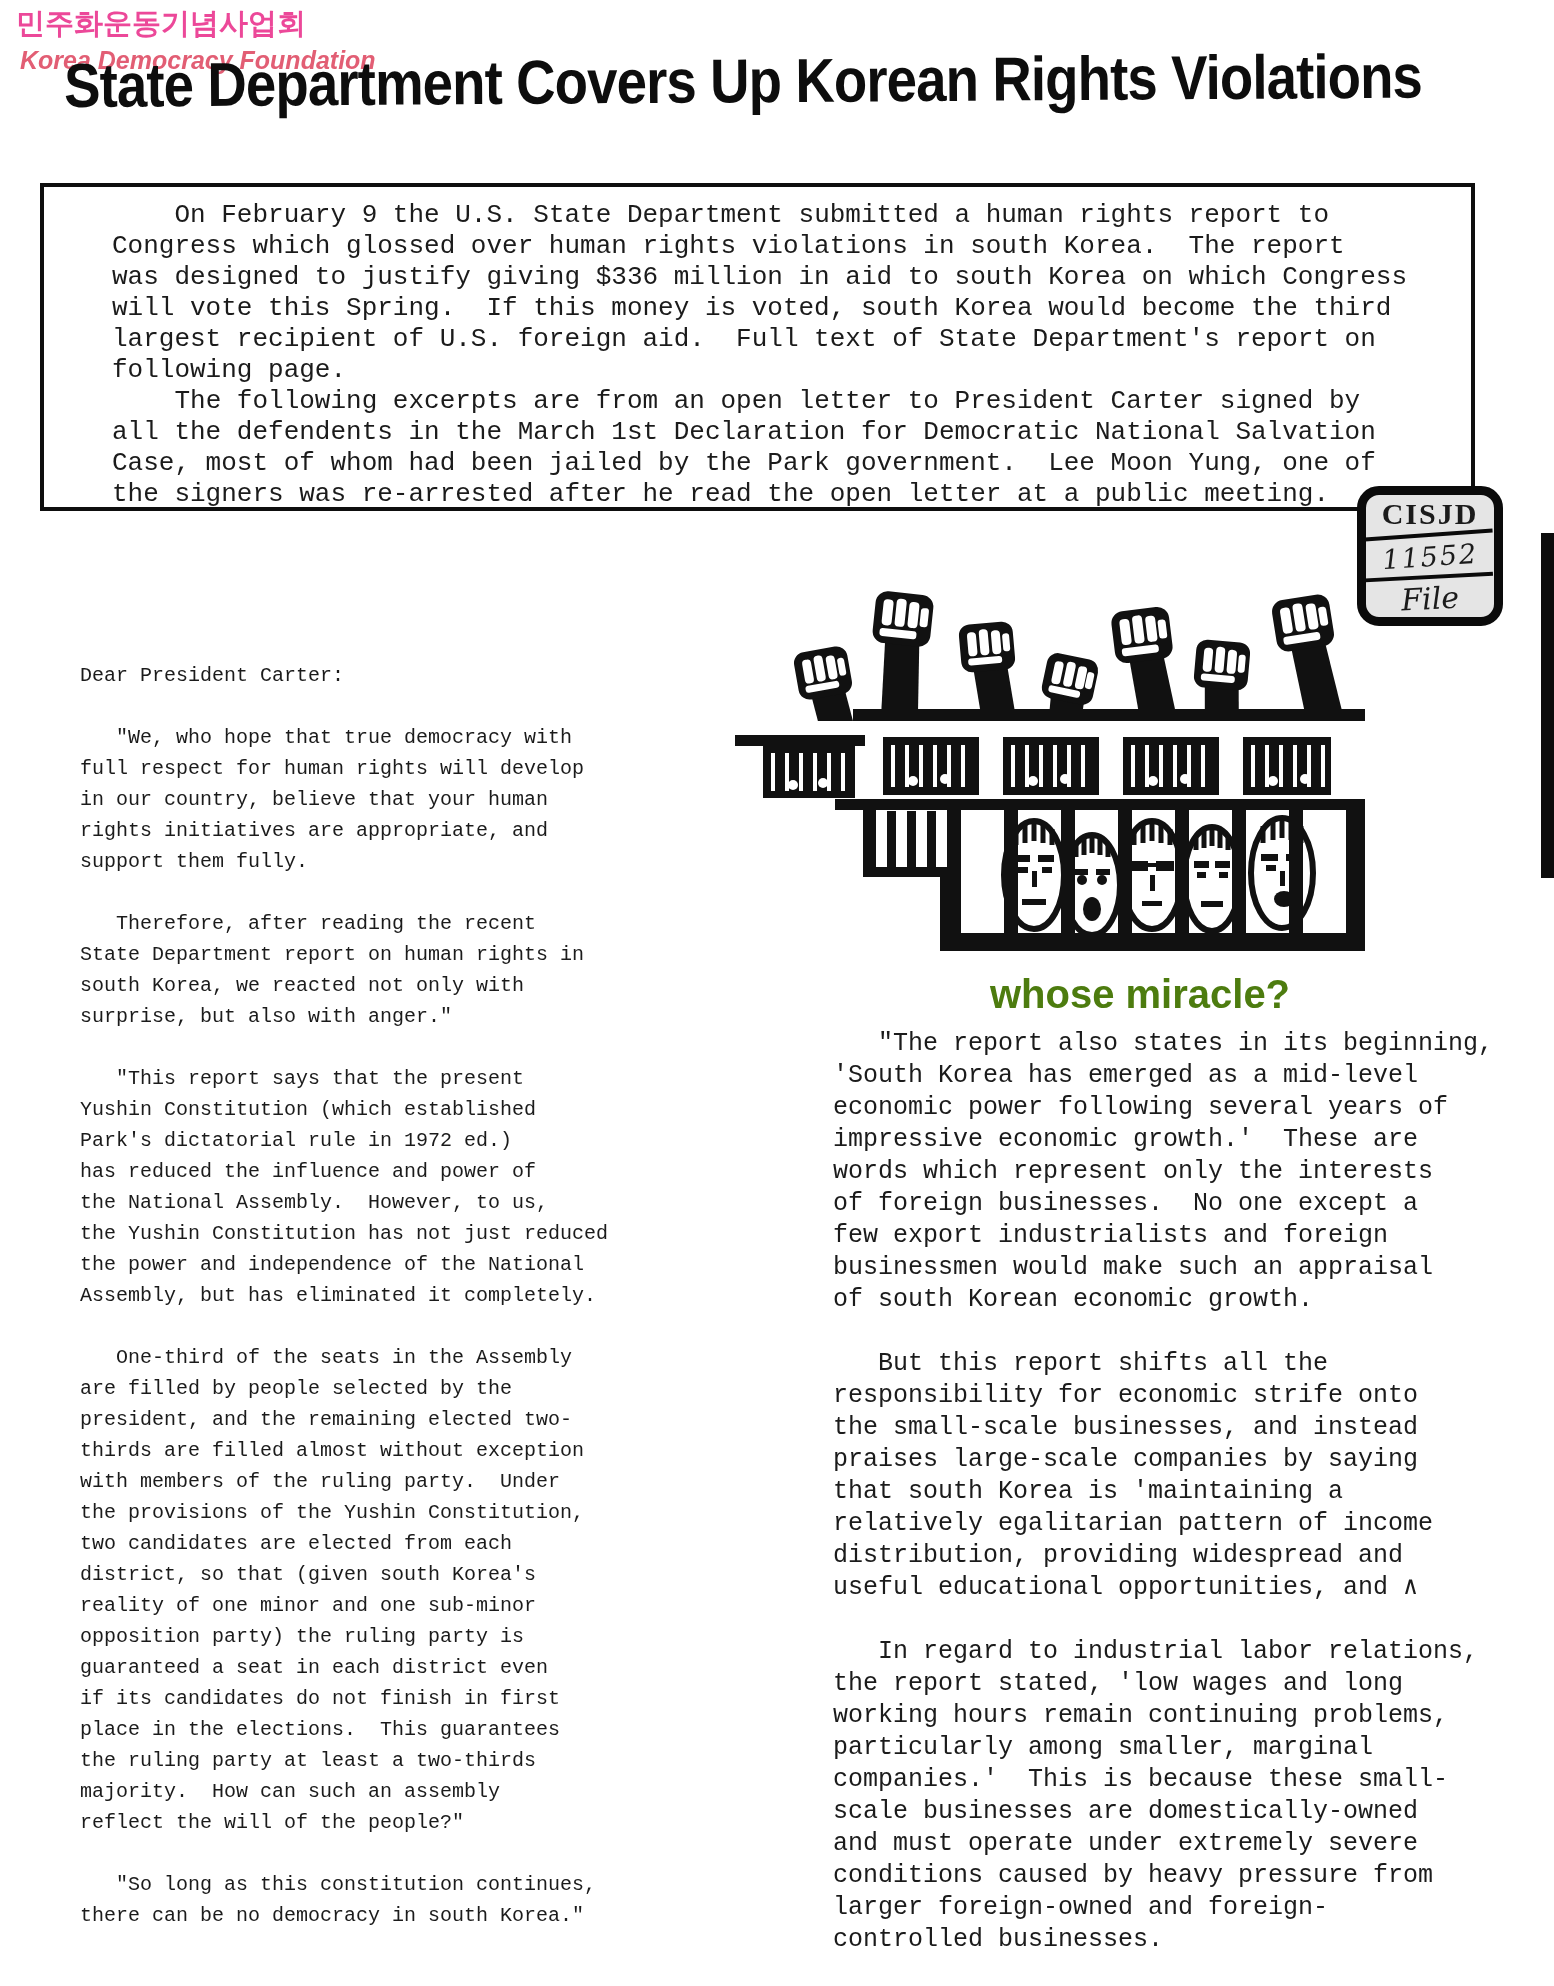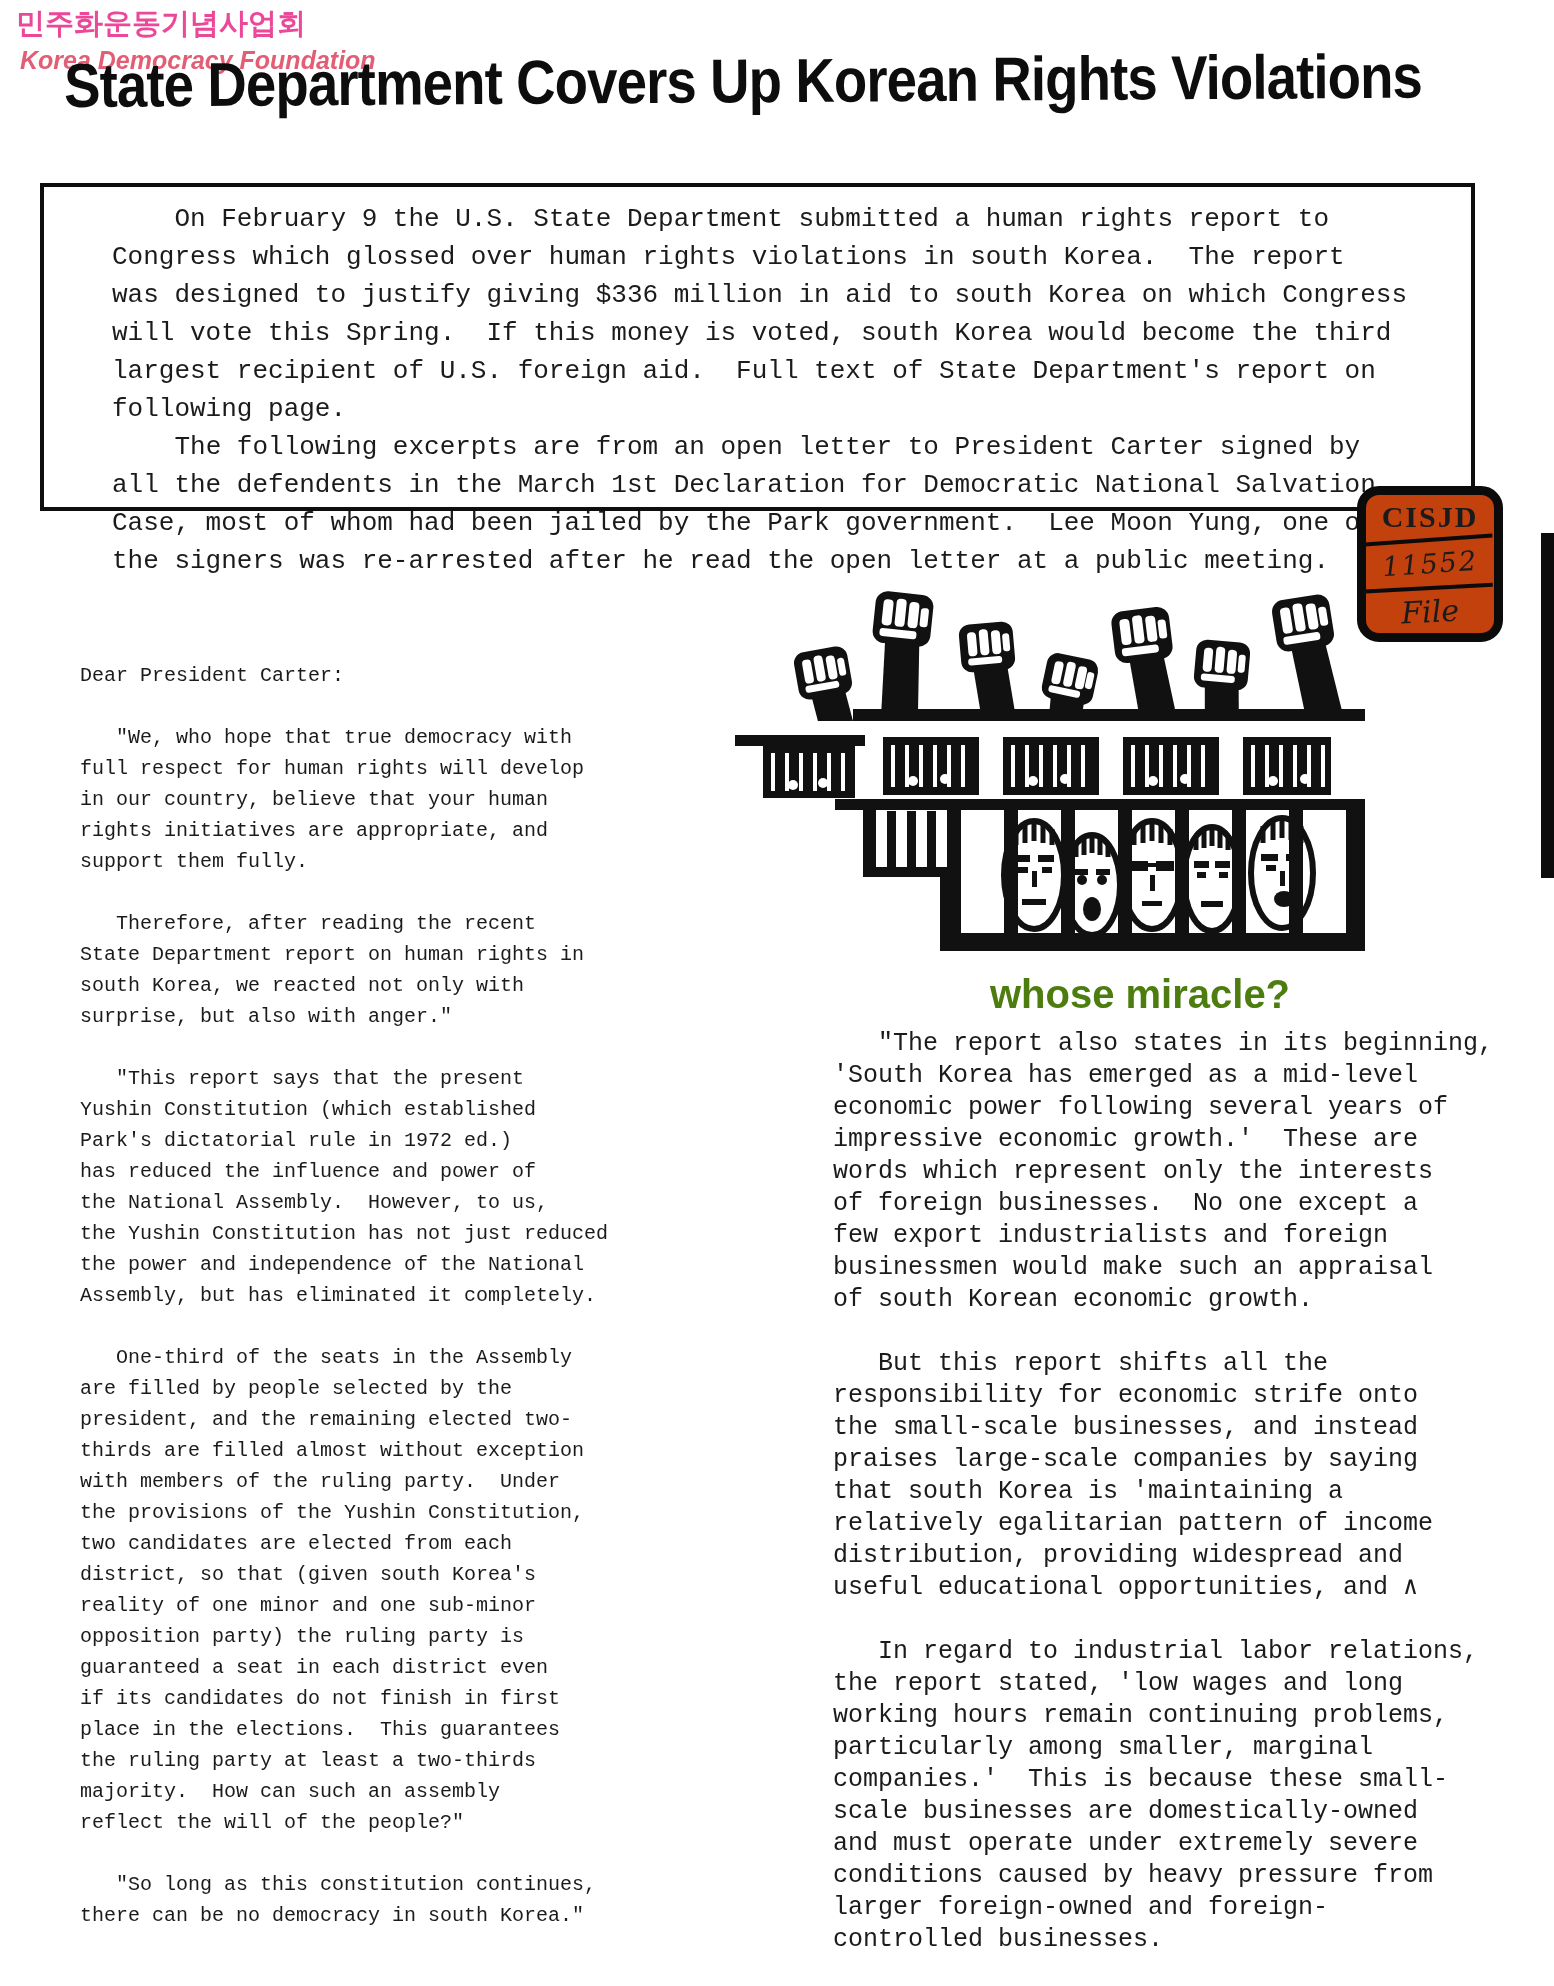--- a/index.html
+++ b/index.html
@@ -24,26 +24,26 @@
     font-family:"Liberation Sans", sans-serif; font-weight:bold;
     font-size:62px; color:#0d0d0d; white-space:nowrap;
     transform:scaleX(0.88) rotate(-0.35deg); transform-origin:left top;
     letter-spacing:-1px;
   }
   .intro-box {
     position:absolute; left:40px; top:183px; width:1435px; height:328px;
     border:4px solid #0e0e0e; box-sizing:border-box;
     padding:13px 28px 0 68px;
   }
-  .intro-box .para { font-size:26px; line-height:38px; }
+  .intro-box .para { font-size:26px; line-height:31px; }
   .para { white-space:pre-wrap; margin:0; }
 
   .stamp {
-    position:absolute; left:1357px; top:486px; width:146px; height:156px;
-    background:#c2410c; border:9px solid #0b0b0b; border-radius:22px;
+    position:absolute; left:1357px; top:486px; width:146px; height:140px;
+    background:#e5e5e5; border:9px solid #0b0b0b; border-radius:22px;
     box-sizing:border-box; display:flex; flex-direction:column; z-index:5;
   }
   .stamp-row { flex:1; display:flex; align-items:center; justify-content:center; }
   .stamp-row + .stamp-row { border-top:4px solid #0b0b0b; }
   .stamp-code { font-family:"Liberation Serif", serif; font-weight:bold; font-size:30px; letter-spacing:2px; }
   .stamp-number { font-family:"DejaVu Serif", serif; font-style:italic; font-size:27px; letter-spacing:2px; transform:rotate(-4deg); }
   .stamp-file { font-family:"DejaVu Serif", serif; font-style:italic; font-size:30px; transform:rotate(-3deg); }
 
   .illustration { position:absolute; left:735px; top:523px; margin:0; width:630px; height:432px; }
   .caption {

